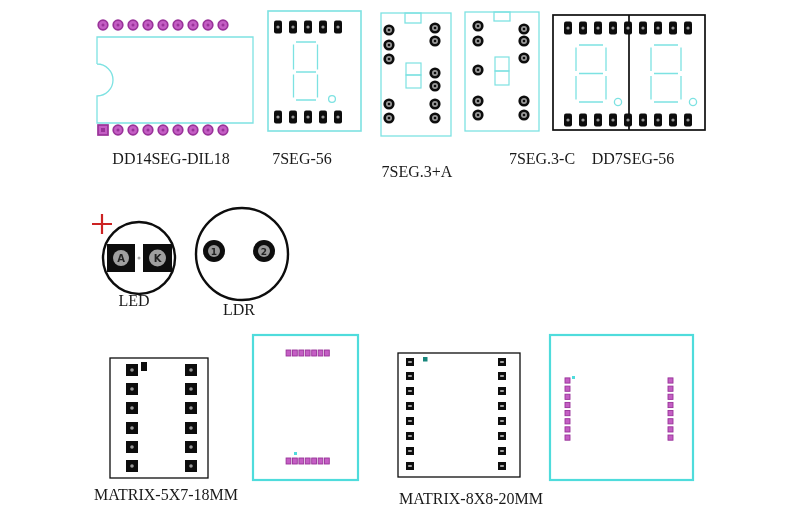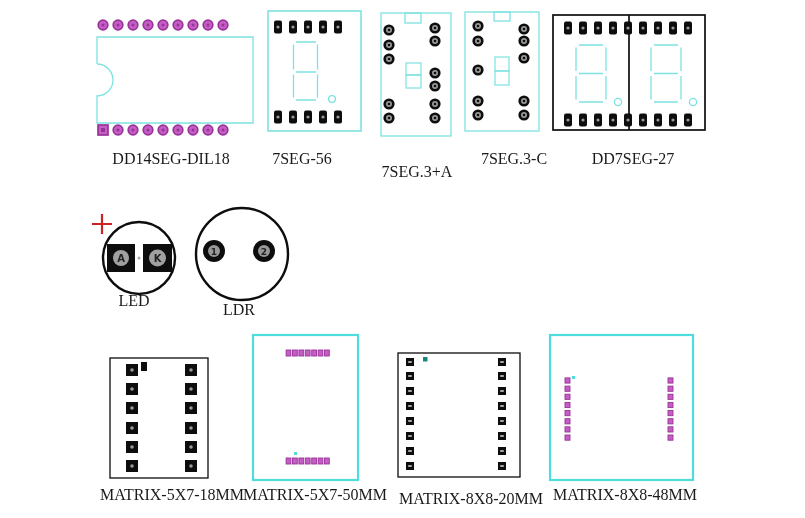--- a/index.html
+++ b/index.html
@@ -244,21 +244,19 @@
         <use href="#padM2" x="670.5" y="413.1"></use>
         <use href="#padM2" x="670.5" y="421.3"></use>
         <use href="#padM2" x="670.5" y="429.4"></use>
         <use href="#padM2" x="670.5" y="437.6"></use>
   </g>
 </svg>
 
 <div class="lbl" style="left:171px;top:151px">DD14SEG-DIL18</div>
 <div class="lbl" style="left:302px;top:151px">7SEG-56</div>
 <div class="lbl" style="left:417px;top:164px">7SEG.3+A</div>
-<div class="lbl" style="left:514px;top:151px">7SEG.3-C</div>
-<div class="lbl" style="left:633px;top:151px">DD7SEG-27</div>
+<div class="lbl" style="left:542px;top:151px">7SEG.3-C</div>
+<div class="lbl" style="left:633px;top:151px">DD7SEG-56</div>
 <div class="lbl" style="left:134px;top:293px">LED</div>
 <div class="lbl" style="left:239px;top:302px">LDR</div>
-<div class="lbl" style="left:172px;top:487px">MATRIX-5X7-18MM</div>
-<div class="lbl" style="left:315px;top:487px">MATRIX-5X7-50MM</div>
+<div class="lbl" style="left:166px;top:487px">MATRIX-5X7-18MM</div>
 <div class="lbl" style="left:471px;top:491px">MATRIX-8X8-20MM</div>
-<div class="lbl" style="left:625px;top:487px">MATRIX-8X8-48MM</div>
 </div>
 
 </body></html>

